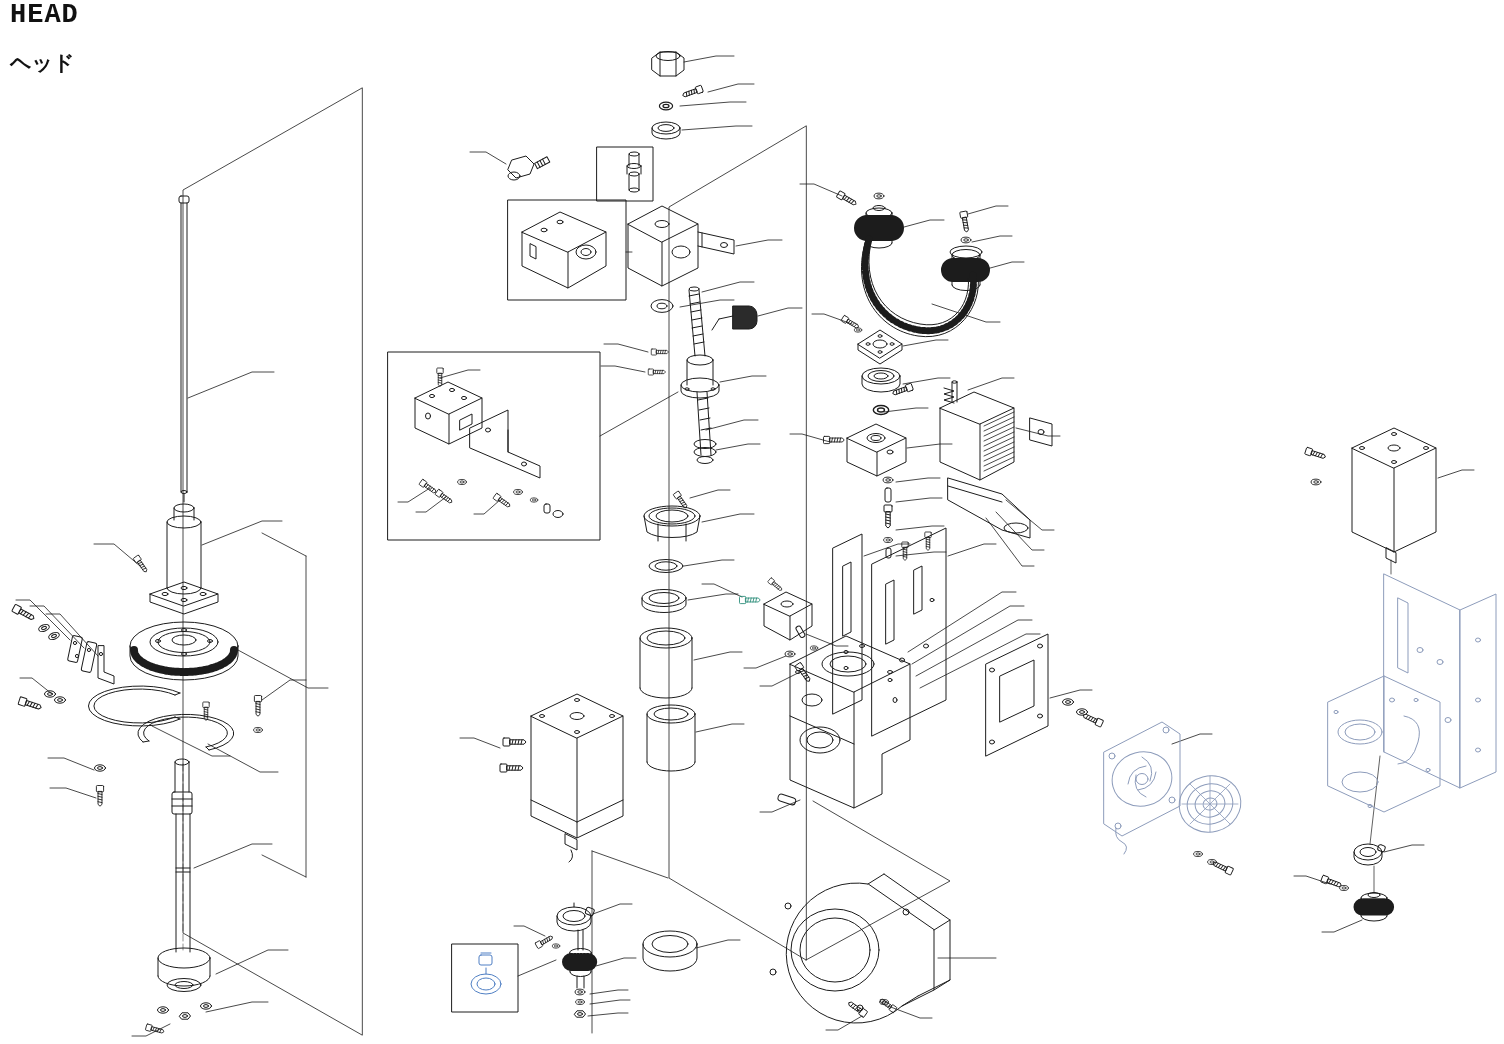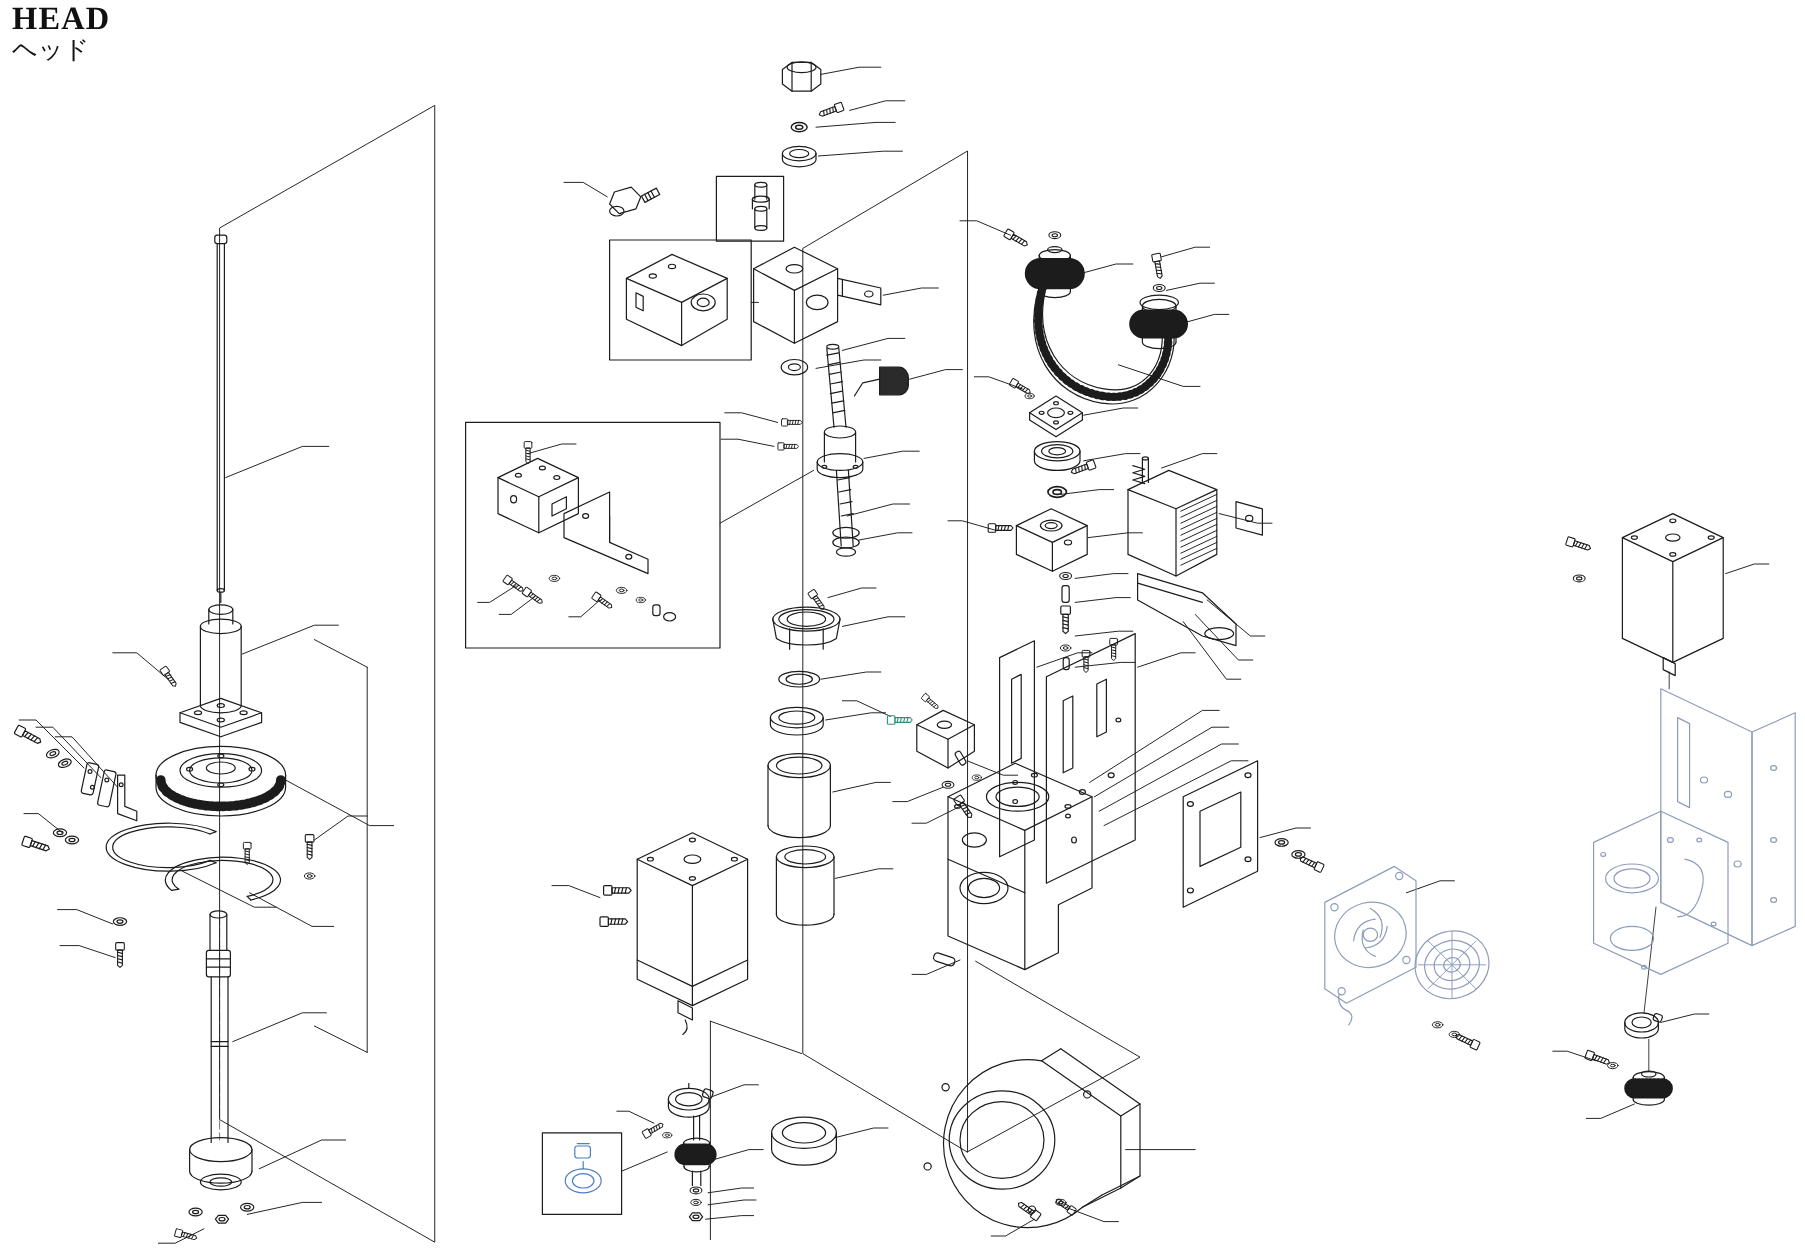--- a/index.html
+++ b/index.html
@@ -1,21 +1,21 @@
 <!DOCTYPE html>
 <html><head>
 <meta charset="utf-8">
 <style>
   html,body{margin:0;padding:0;background:#fff;}
   body{width:1504px;height:1044px;position:relative;overflow:hidden;
        font-family:"Liberation Sans", sans-serif;}
   .title-block{position:absolute;left:10px;top:2px;z-index:2;color:#111;}
-  .title-block .en{font-family:Liberation Serif, serif;font-weight:700;
+  .title-block .en{font-family:Liberation Mono, monospace;font-weight:700;
        font-size:27px;line-height:1.0;letter-spacing:1px;text-align:right;}
-  .title-block .jp{font-size:21px;line-height:1.25;font-weight:400;}
+  .title-block .jp{font-size:21px;line-height:1.25;font-weight:700;margin-top:21px;}
   svg{position:absolute;left:0;top:0;}
 </style>
 </head>
 <body>
 
 <div class="title-block">
   <div class="en">HEAD</div>
   <div class="jp">ヘッド</div>
 </div>
 

